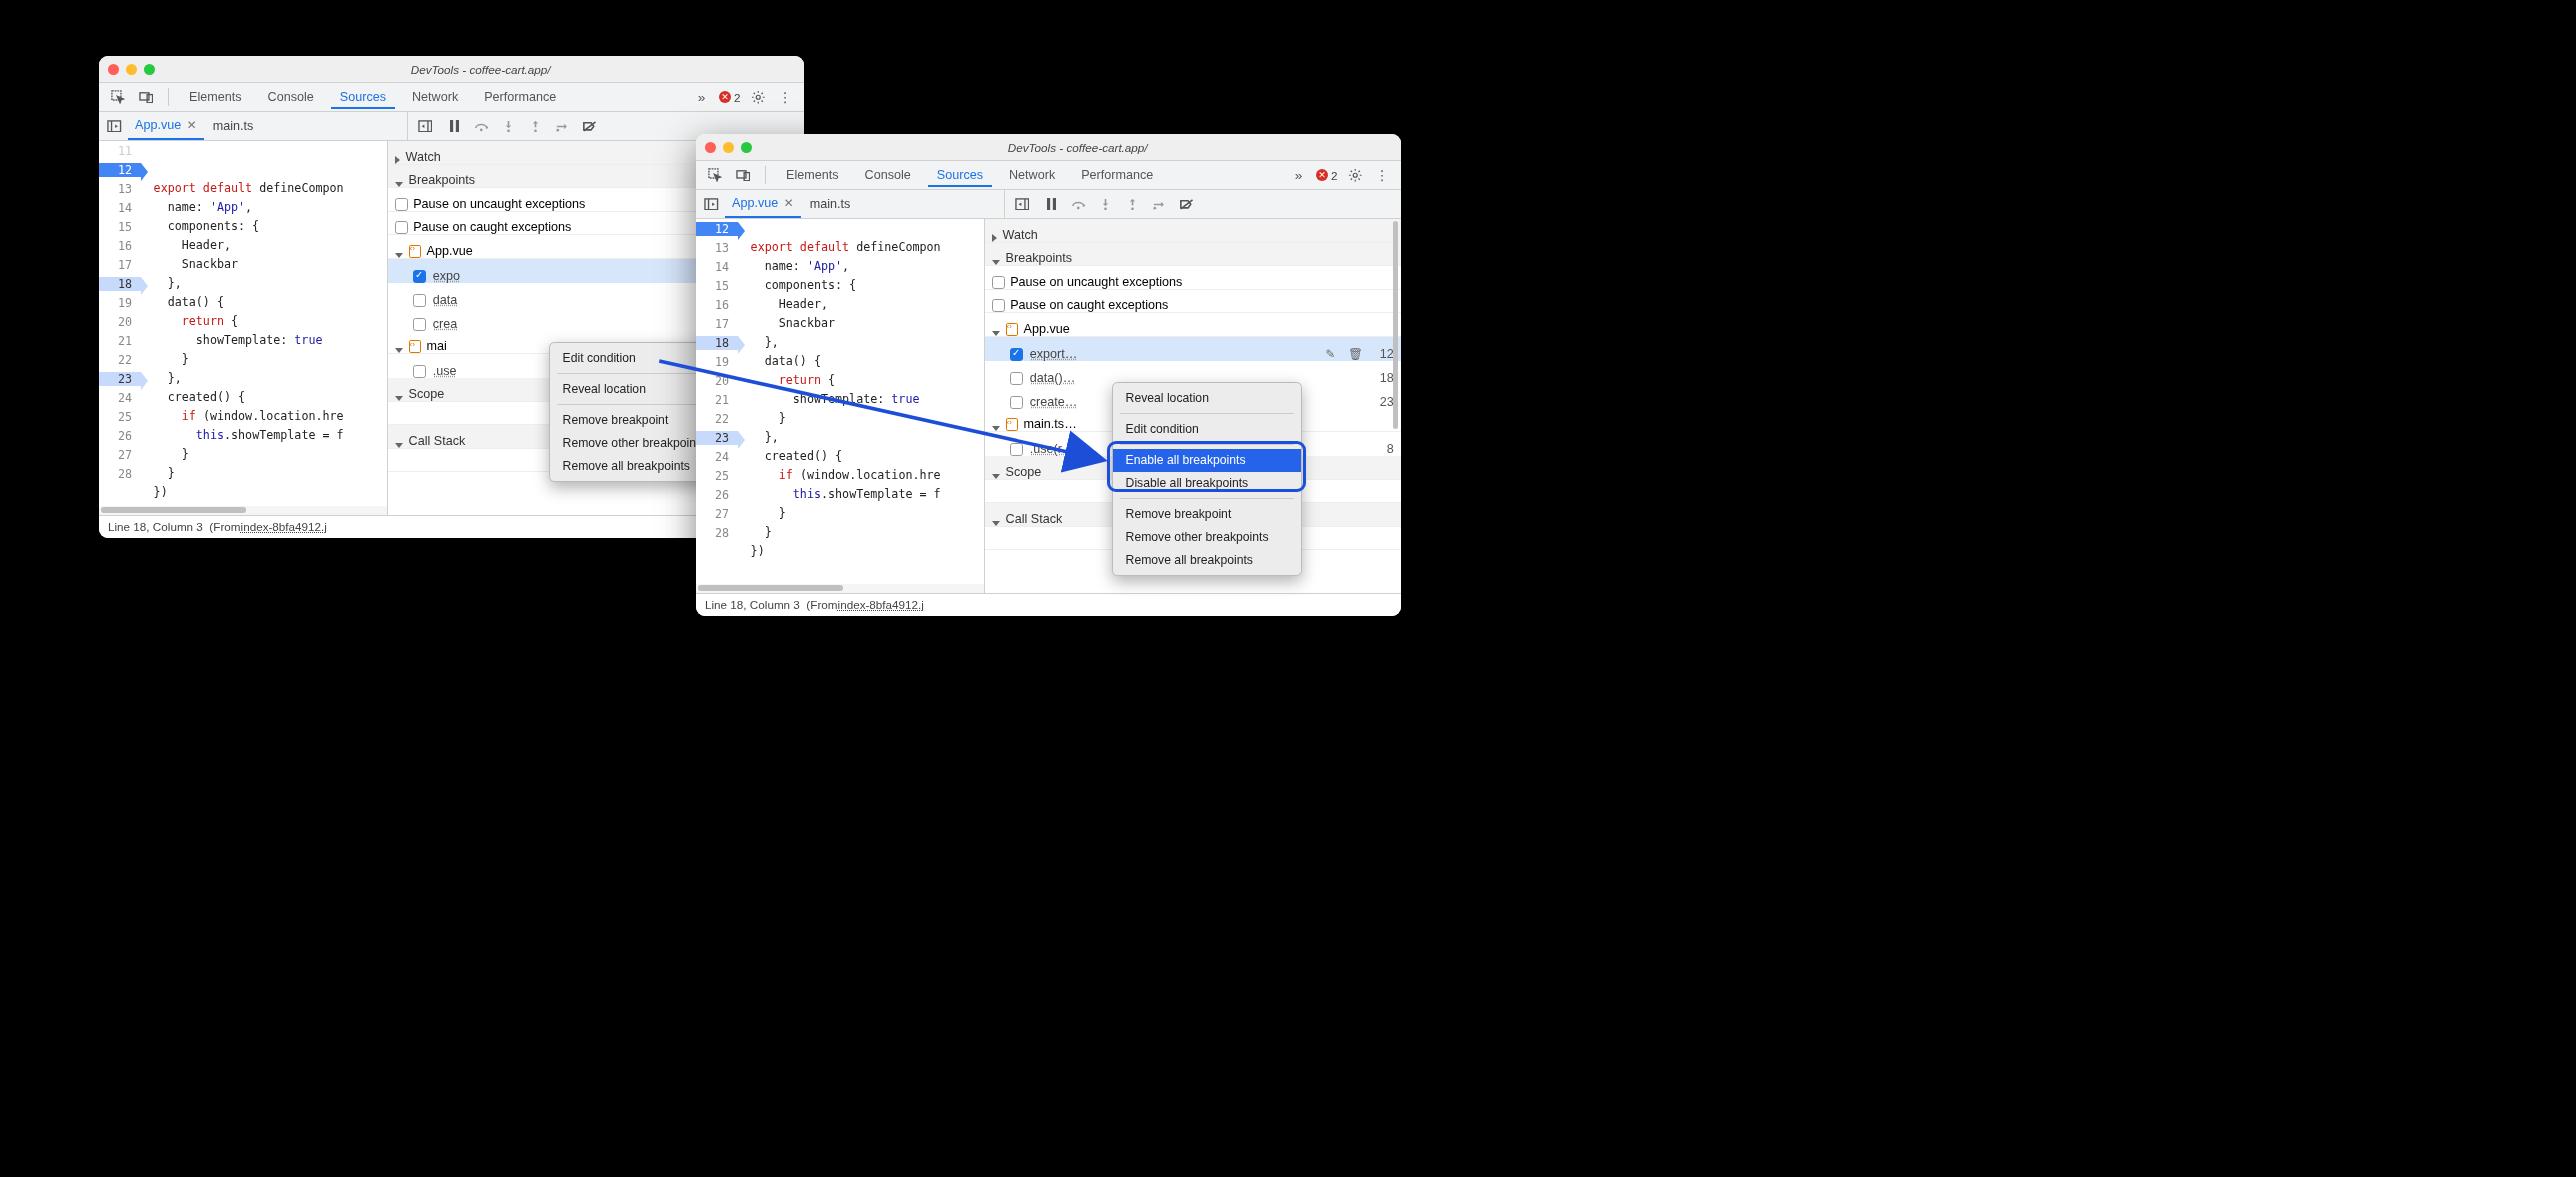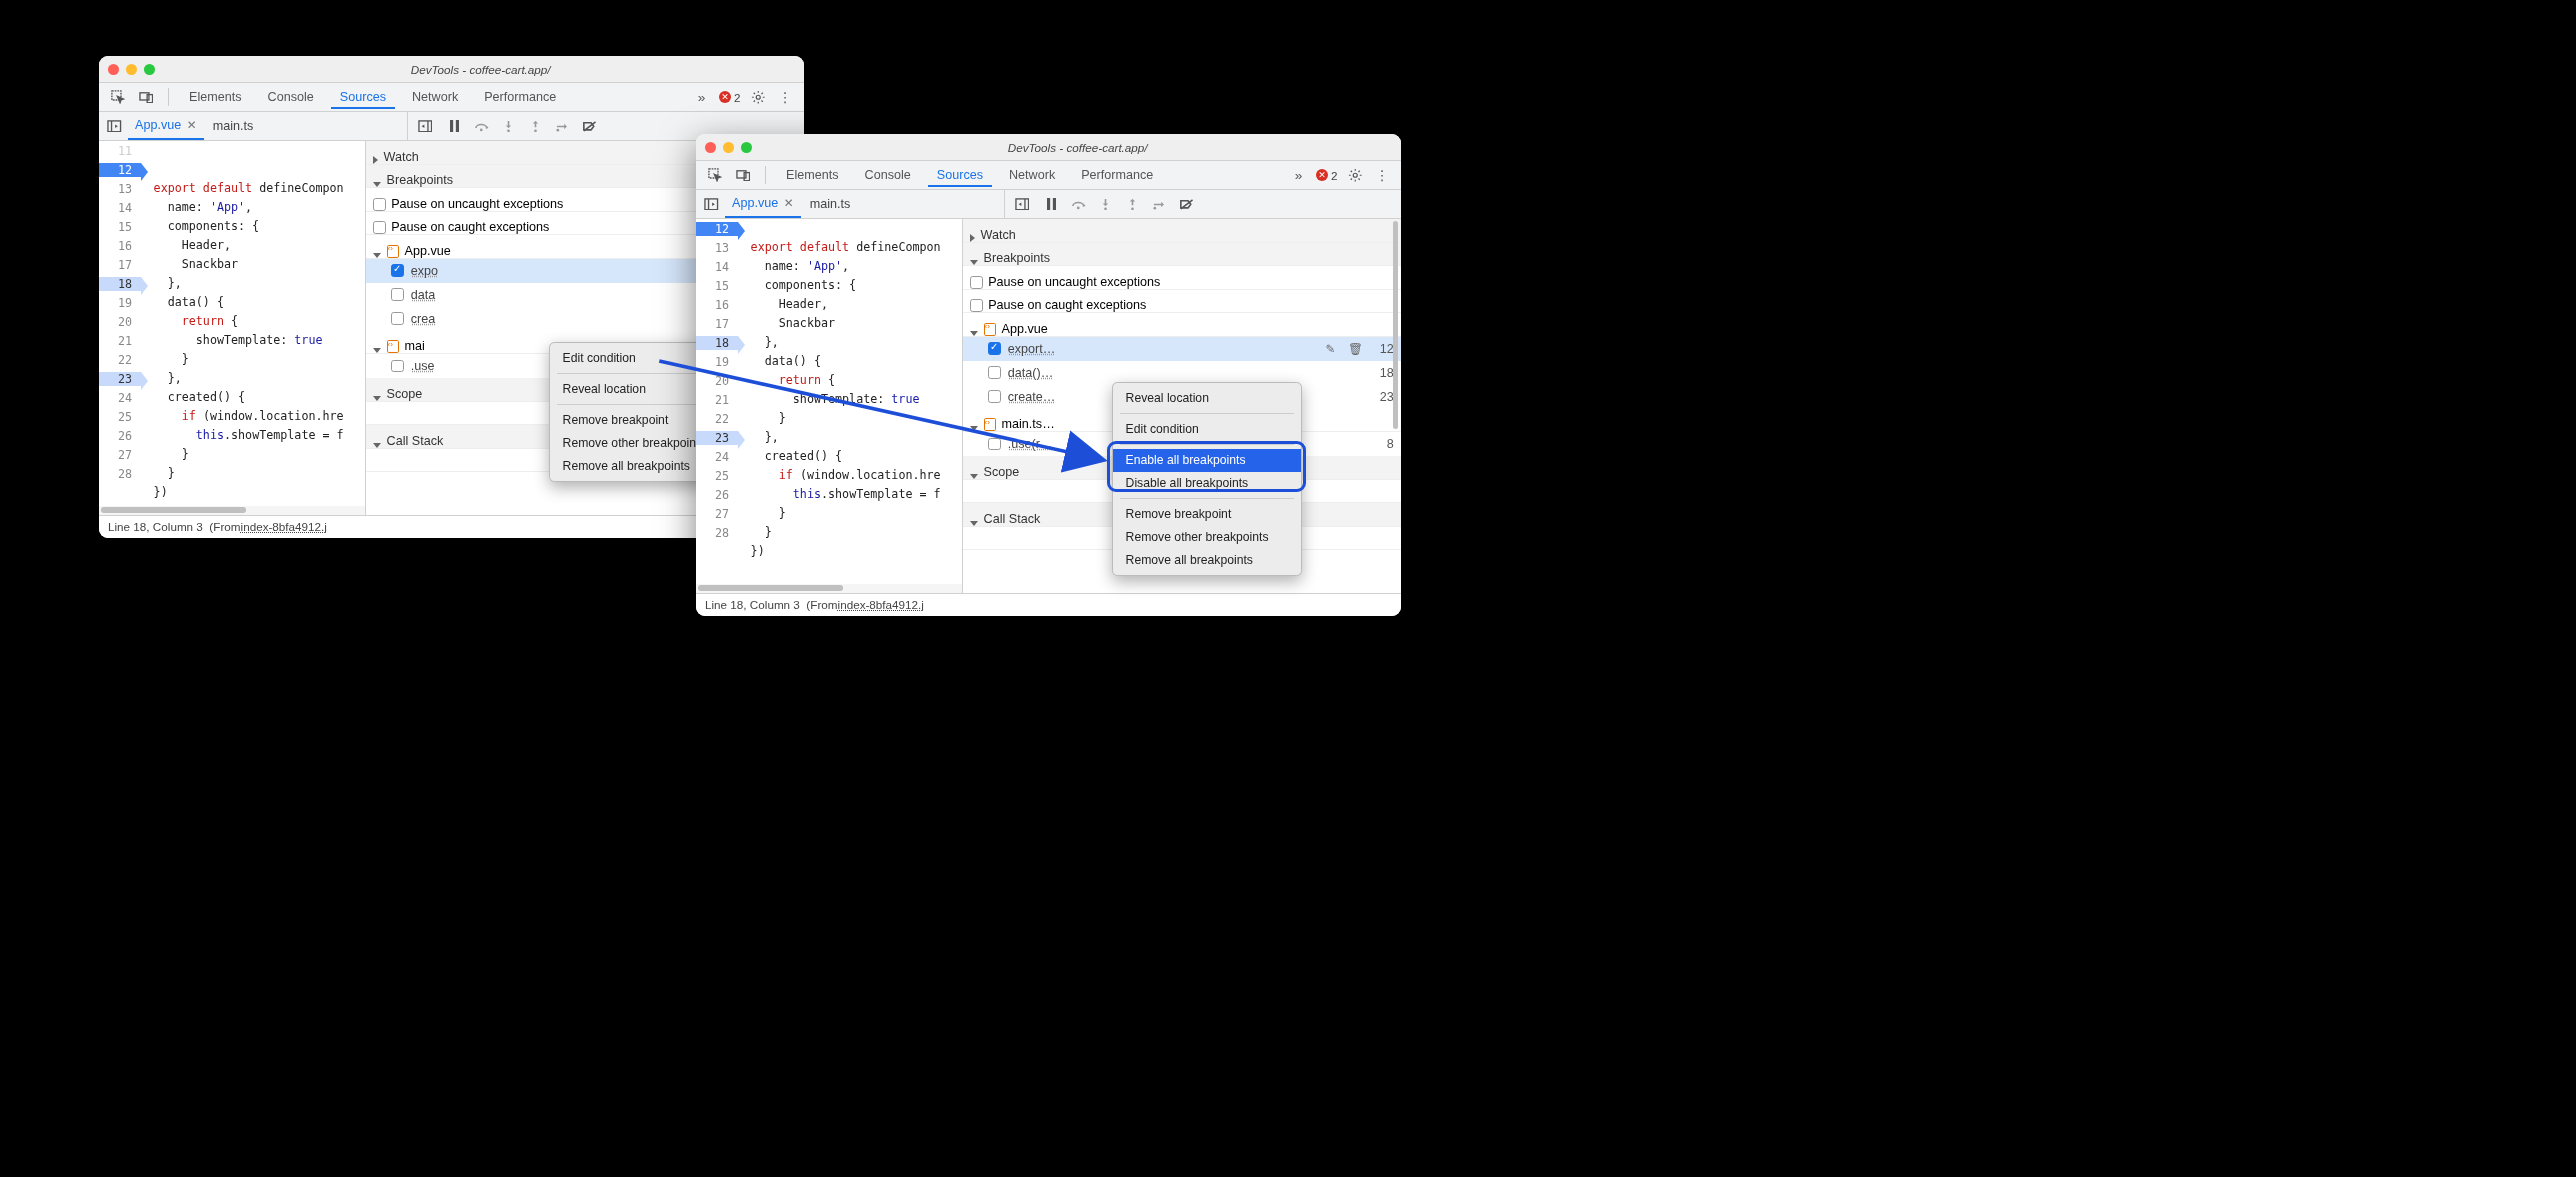--- a/index.html
+++ b/index.html
@@ -75,21 +75,21 @@
   .subhead-left { width: 309px; border-right:0.9px solid #d0d0d0; padding-left:3.6px; gap:1.8px; }
   .nav-icon { width:23.5px; height:23.5px; display:flex; align-items:center; justify-content:center; color:#555; }
   .file-tab { display:flex; align-items:center; padding:0 7.2px; height:100%; gap:5.4px; color:#444; cursor:pointer;}
   .file-tab.active { color:#1a73e8; border-bottom:2.3px solid #1a73e8; }
   .file-close { color:#777; font-size:11.7px; }
   .subhead-right { flex:1; padding:0 5.4px; gap:9px; }
   .dbg-icon { width:18px; height:18px; display:flex; align-items:center; justify-content:center; color:#555; }
 
   
   .body-split { flex:1; display:flex; min-height:0; }
-  .code-pane { width:267px; border-right:0.9px solid #d0d0d0; display:flex; flex-direction:column; min-height:0; }
+  .code-pane { width:289px; border-right:0.9px solid #d0d0d0; display:flex; flex-direction:column; min-height:0; }
   .code-scroll { flex:1; overflow:hidden; position:relative; }
   .code-line { display:flex; height:19px; align-items:center; }
   .gutter { width:42px; text-align:right; padding-right:9px; color:#888; font-family: Menlo, monospace; font-size:11.7px; position:relative; }
   .gutter.bp { background:#4285f4; color:#fff; }
   .gutter.bp::after {
     content:""; position:absolute; right:-7.2px; top:0; width:0; height:0;
     border-top:9.5px solid transparent; border-bottom:9.5px solid transparent; border-left:7.2px solid #4285f4;
   }
   .gutter.bp-light { background:#c7dafc; color:#333; }
   .gutter.bp-light::after {
@@ -106,21 +106,21 @@
   .side-row { display:flex; align-items:flex-end; height:23.5px; padding:0 7.2px; border-bottom:0.9px solid #eee; gap:5.4px;}
   .side-section { font-weight:500; color:#333; background:#f3f3f3; }
   .tri { display:inline-block; width:0; height:0; }
   .tri-right { border-top:4.5px solid transparent; border-bottom:4.5px solid transparent; border-left:5.4px solid #666; }
   .tri-down  { border-left:4.5px solid transparent; border-right:4.5px solid transparent; border-top:5.4px solid #666; }
   .chk { width:12.6px; height:12.6px; border:0.9px solid #999; border-radius:2.7px; display:inline-block; flex-shrink:0; }
   .chk.checked { background:#1a73e8; border-color:#1a73e8; position:relative;}
   .chk.checked::after { content:"✓"; color:#fff; font-size:10px; position:absolute; left:0.9px; top:-1.8px;}
   .file-icon { width:12.6px; height:12.6px; border:1.4px solid #e37400; border-radius:1.8px; position:relative;}
   .file-icon::after{content:"‹›"; color:#e37400; font-size:8.1px; position:absolute; left:0; top:-1.8px;}
-  .bp-item { padding-left:25px; display:flex; align-items:center; gap:7.2px; height:24px; color:#444;}
+  .bp-item { padding-left:25px; display:flex; align-items:flex-end; gap:7.2px; height:24px; color:#444;}
   .bp-item.sel { background:#d6e6fb; }
   .bp-item .lbl { text-decoration: underline dotted #999; overflow:hidden; text-overflow:ellipsis; white-space:nowrap; flex:1;}
   .bp-item .ln { color:#555; margin-left:auto; padding:0 7.2px;}
   .bp-item .edit-ico, .bp-item .del-ico { color:#666; font-size:11.7px; padding:0 2.7px;}
   .np { text-align:center; font-style:italic; color:#888; height:23.5px; line-height:23.5px; border-bottom:0.9px solid #eee; background:#fff;}
   .side-scrollbar{ position:absolute; right:0.9px; top:1.8px; bottom:1.8px; width:9px; }
   .side-thumb{ width:5.4px; background:#c0c0c0; border-radius:2.7px; margin-left:1.8px;}
 
   
   .footer { height:23.5px; border-top:0.9px solid #d0d0d0; display:flex; align-items:center; padding:0 9px; font-size:11.7px; color:#444; background:#fff;}

